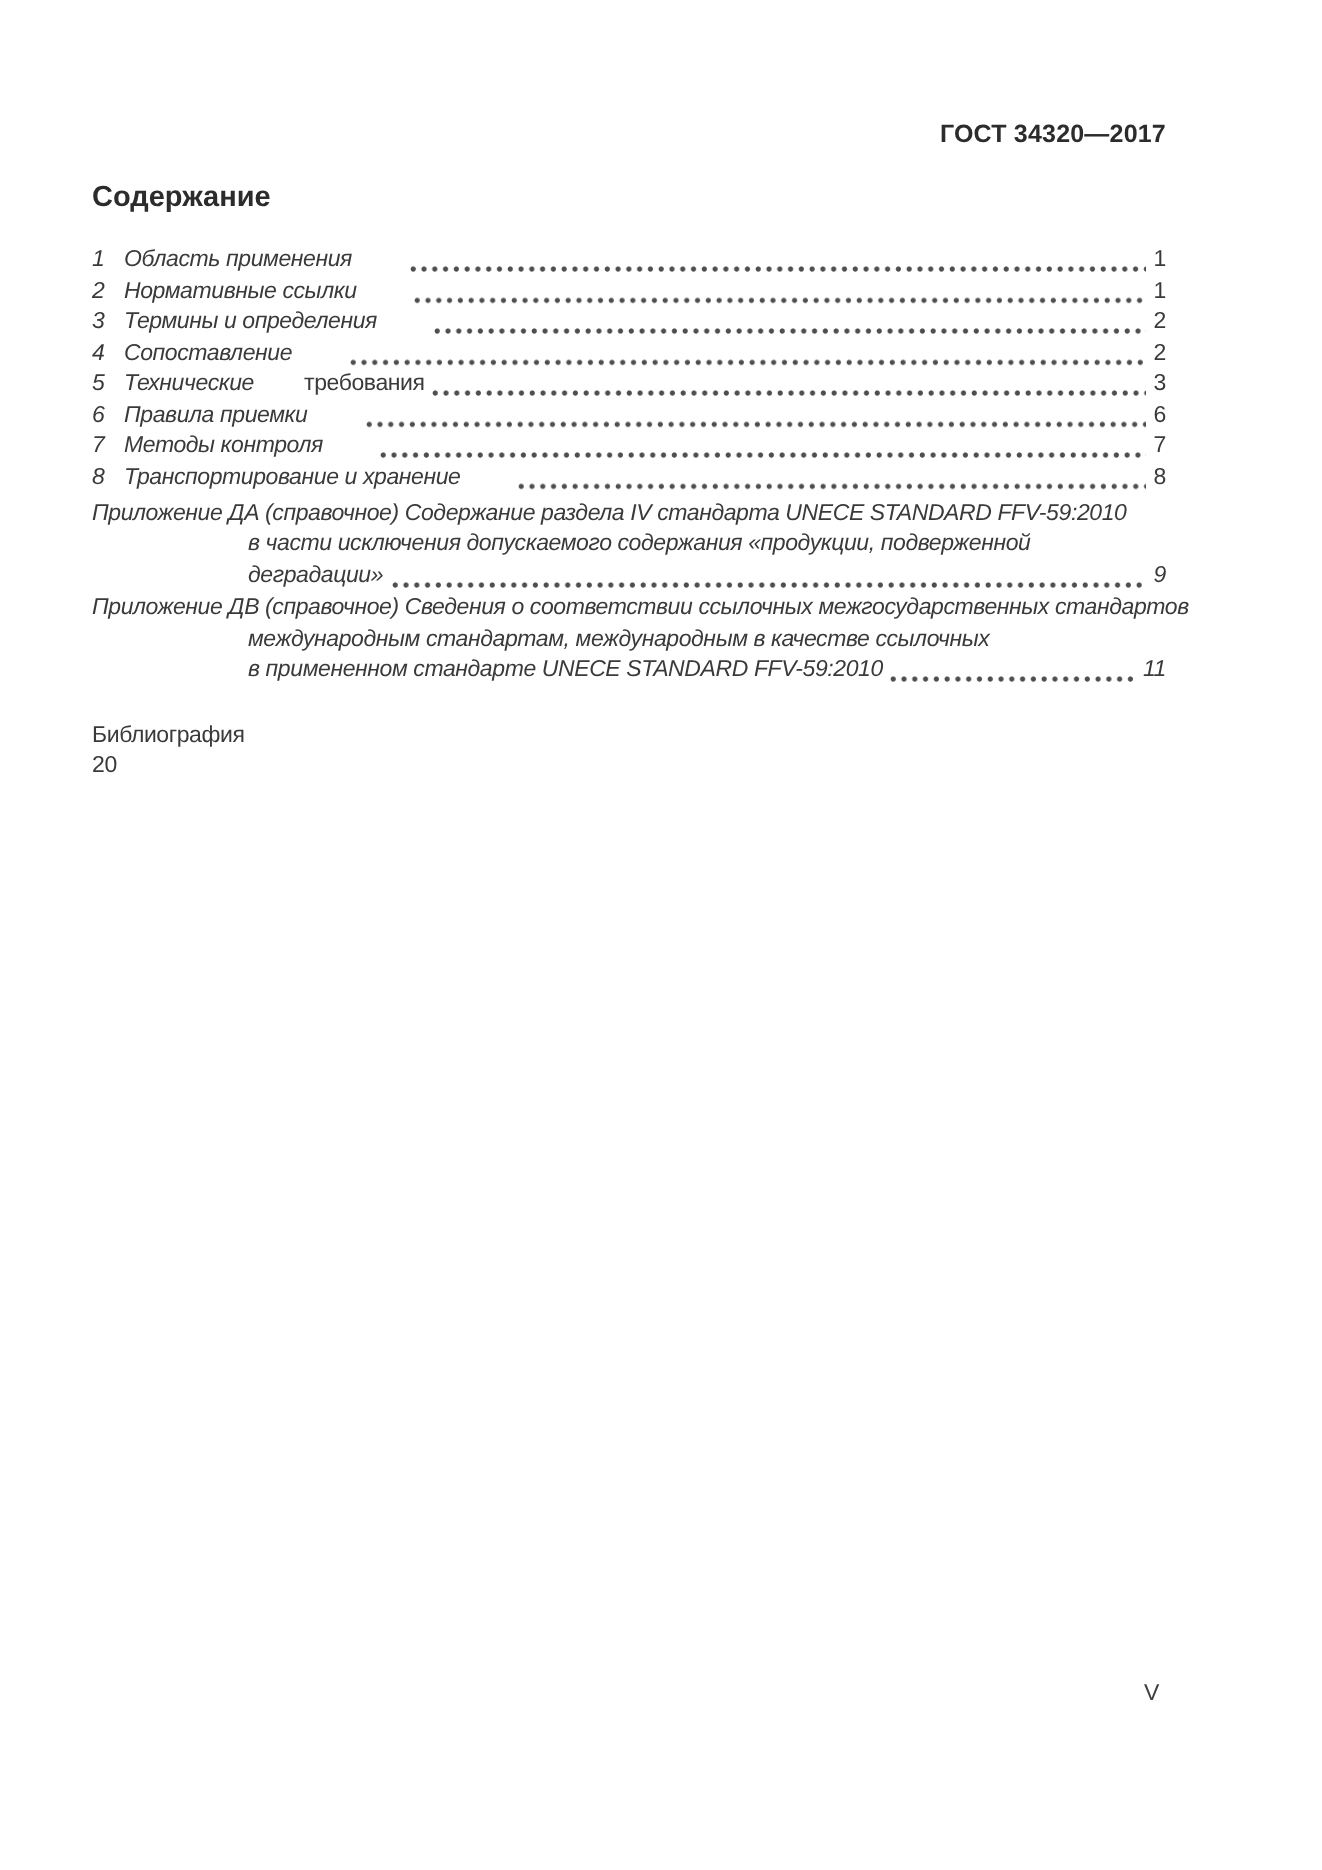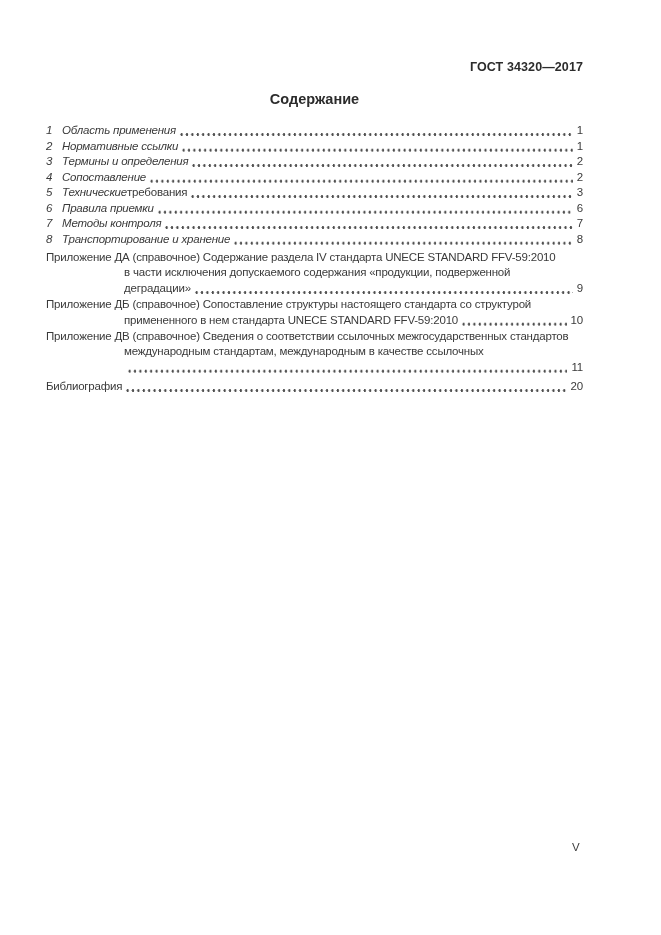--- a/index.html
+++ b/index.html
@@ -20,21 +20,20 @@
     top: 60px; left: 46px; width: 537px;
     text-align: right;
     font-weight: bold;
     font-size: 12.5px;
     letter-spacing: 0.1px;
     color: #2c2c2c;
   }
   .toc-title {
     position: absolute;
     top: 91px; left: 46px; width: 537px;
-    text-align: center;
     font-weight: bold;
     font-size: 14.5px;
     color: #2c2c2c;
   }
   .toc {
     position: absolute;
     top: 123px; left: 46px; width: 537px;
     font-size: 11.5px;
     letter-spacing: -0.2px;
     line-height: 15.55px;
@@ -44,41 +43,42 @@
     display: flex;
     height: 15.55px;
     white-space: nowrap;
   }
   .num {
     flex: 0 0 16px;
     width: 16px;
     font-style: italic;
   }
   .t-em { font-style: italic; }
-  .t-rm { font-style: normal; }
+  .t-rm { font-style: normal; margin-left: 25px; }
   .leader {
     flex: 1 1 0;
     min-width: 0;
     overflow: hidden;
     height: 15.55px;
     margin: 0 4px 0 3px;
     background-image: radial-gradient(circle at 2.6px 11.2px, #4e4e4e 1.05px, rgba(0,0,0,0) 1.5px);
     background-size: 5.4px 15.55px;
     background-repeat: repeat-x;
   }
   .pg { flex: 0 0 auto; }
   .app { margin-top: 2.5px; }
   .app + .app { margin-top: 0.5px; }
   .app .line {
     display: flex;
     height: 15.55px;
     white-space: nowrap;
+    font-style: italic;
   }
   .app .line.indent { padding-left: 78px; }
-  .bib { margin-top: 4px; }
+  .bib { margin-top: 17px; flex-direction: column; }
   .folio {
     position: absolute;
     top: 841px; left: 572px;
     font-size: 11.5px;
     color: #3f3f3f;
   }
 </style>
 </head>
 <body>
 
@@ -154,39 +154,30 @@
       <div class="line indent">
         <span>в части исключения допускаемого содержания «продукции, подверженной</span>
       </div>
       <div class="line indent">
         <span>деградации»</span>
         <span class="leader"></span>
         <span class="pg">9</span>
       </div>
     </div>
 
-    <div class="app">
-      <div class="line">
-        <span>Приложение ДБ (справочное) Сопоставление структуры настоящего стандарта со структурой</span>
-      </div>
-      <div class="line indent">
-        <span>примененного в нем стандарта UNECE STANDARD FFV-59:2010</span>
-        <span class="leader"></span>
-        <span class="pg">10</span>
-      </div>
-    </div>
 
     <div class="app">
       <div class="line">
         <span>Приложение ДВ (справочное) Сведения о соответствии ссылочных межгосударственных стандартов</span>
       </div>
       <div class="line indent">
         <span>международным стандартам, международным в качестве ссылочных</span>
       </div>
       <div class="line indent">
+        <span>в примененном стандарте UNECE STANDARD FFV-59:2010</span>
         <span class="leader"></span>
         <span class="pg">11</span>
       </div>
     </div>
 
     <div class="row bib">
       <span>Библиография</span>
       <span class="leader"></span>
       <span class="pg">20</span>
     </div>

